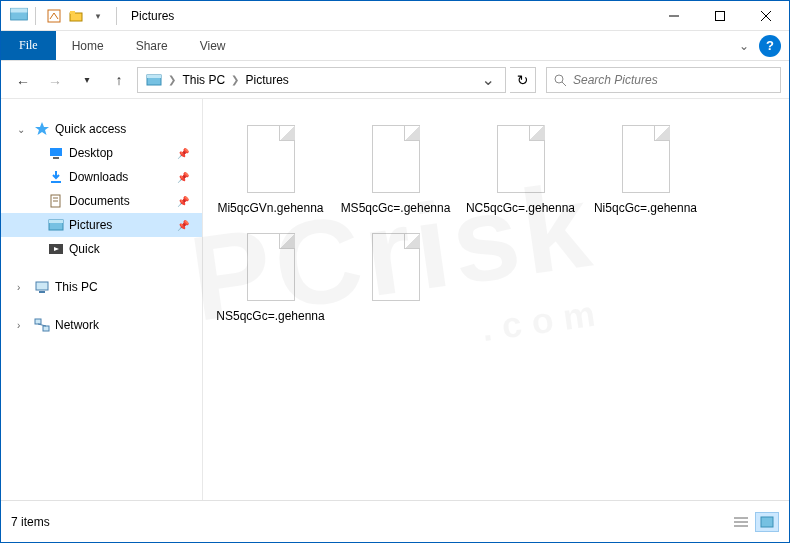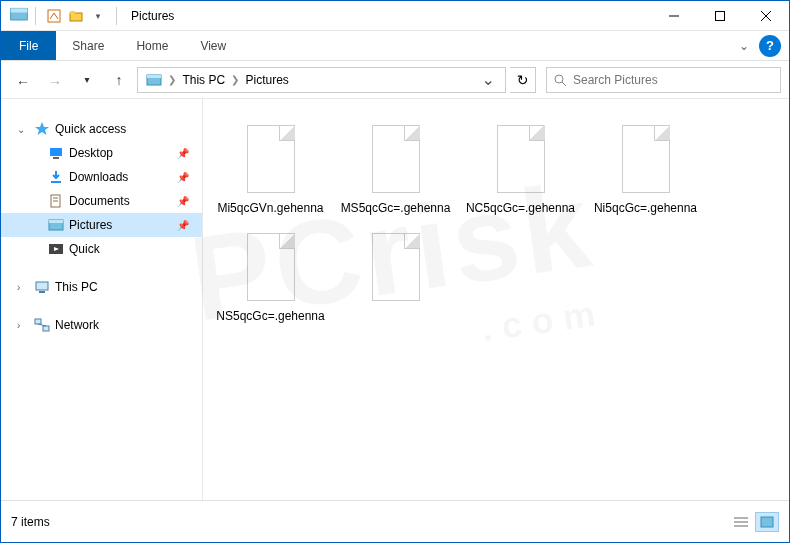--- a/index.html
+++ b/index.html
@@ -10,38 +10,38 @@
 .titlebar .icon-box { width: 22px; height: 22px; margin-left: 8px; }
 .titlebar .sep { width: 1px; height: 18px; background: #ccc; margin: 0 4px; }
 .qat { display: flex; align-items: center; gap: 2px; padding: 0 4px; }
 .qat span { width: 20px; height: 20px; display: flex; align-items: center; justify-content: center; }
 .title-text { font-size: 12px; margin-left: 10px; color: #000; }
 .win-controls { margin-left: auto; display: flex; }
 .win-controls div { width: 46px; height: 30px; display: flex; align-items: center; justify-content: center; font-size: 10px; }
 
 
 .ribbon { height: 30px; display: flex; align-items: stretch; border-bottom: 1px solid #e1e1e1; font-size: 12px; }
-.ribbon .file-tab { background: #0063b1; color: #fff; padding: 0 18px; display: flex; align-items: center; }
+.ribbon .file-tab { background: #0063b1; color: #fff; padding: 0 18px; display: flex; align-items: center; font-family: Liberation Serif, serif; }
 .ribbon .tab { padding: 0 16px; display: flex; align-items: center; color: #444; }
 .ribbon .spacer { flex: 1; }
 .ribbon .expand { width: 30px; display: flex; align-items: center; justify-content: center; color: #666; }
 .help-btn { width: 22px; height: 22px; border-radius: 50%; background: #0078d7; color: #fff; display: flex; align-items: center; justify-content: center; margin-right: 8px; align-self: center; font-size: 13px; font-weight: bold; }
 
 
 .addr-row { height: 38px; display: flex; align-items: center; padding: 4px 8px; gap: 4px; border-bottom: 1px solid #e8e8e8; }
 .nav-btn { width: 28px; height: 28px; display: flex; align-items: center; justify-content: center; color: #333; font-size: 14px; }
 .nav-btn.disabled { color: #aaa; }
 .addr-bar { flex: 1; height: 26px; border: 1px solid #ccc; display: flex; align-items: center; padding: 0 4px; }
 .addr-bar .crumb { padding: 0 4px; font-size: 12px; display: flex; align-items: center; }
 .addr-bar .crumb-sep { color: #888; padding: 0 2px; font-size: 10px; }
 .addr-bar .drop { margin-left: auto; padding: 0 6px; color: #555; }
 .refresh { width: 26px; height: 26px; border: 1px solid #ccc; border-left: 0; display: flex; align-items: center; justify-content: center; font-size: 14px; }
 .search-bar { width: 235px; height: 26px; border: 1px solid #ccc; margin-left: 6px; display: flex; align-items: center; padding: 0 6px; color: #888; }
 .search-bar svg { margin-right: 6px; }
-.search-bar input { border: 0; outline: 0; flex: 1; font-size: 12px; color: #c2410c; }
+.search-bar input { border: 0; outline: 0; flex: 1; font-size: 12px; font-style: italic; color: #c2410c; }
 
 
 .main { display: flex; height: calc(543px - 30px - 30px - 38px - 26px - 2px); }
 .sidebar { width: 202px; border-right: 1px solid #e8e8e8; padding-top: 18px; font-size: 12px; overflow: hidden; }
 .tree-item { display: flex; align-items: center; height: 24px; padding-left: 16px; gap: 4px; }
 .tree-item.child { padding-left: 46px; }
 .tree-item.selected { background: #cce8ff; }
 .tree-item .exp { width: 12px; color: #666; font-size: 10px; }
 .tree-item .pin { margin-left: auto; margin-right: 12px; color: #888; font-size: 10px; }
 .tree-item .ico { width: 18px; height: 18px; display: flex; align-items: center; justify-content: center; }
@@ -112,22 +112,22 @@
         <svg width="10" height="10">
           <line x1="0" y1="0" x2="10" y2="10" stroke="#000"></line>
           <line x1="10" y1="0" x2="0" y2="10" stroke="#000"></line>
         </svg>
       </div>
   </div>
 </div>
 
 <div class="ribbon">
   <div class="file-tab">File</div>
+  <div class="tab">Home</div>
   <div class="tab">Share</div>
-  <div class="tab">Home</div>
   <div class="tab">View</div>
   <div class="spacer"></div>
   <div class="expand">⌄</div>
   <div class="help-btn">?</div>
 </div>
 
 <div class="addr-row">
   <div class="nav-btn">←</div>
   <div class="nav-btn disabled">→</div>
   <div class="nav-btn" style="font-size:10px;">▾</div>

